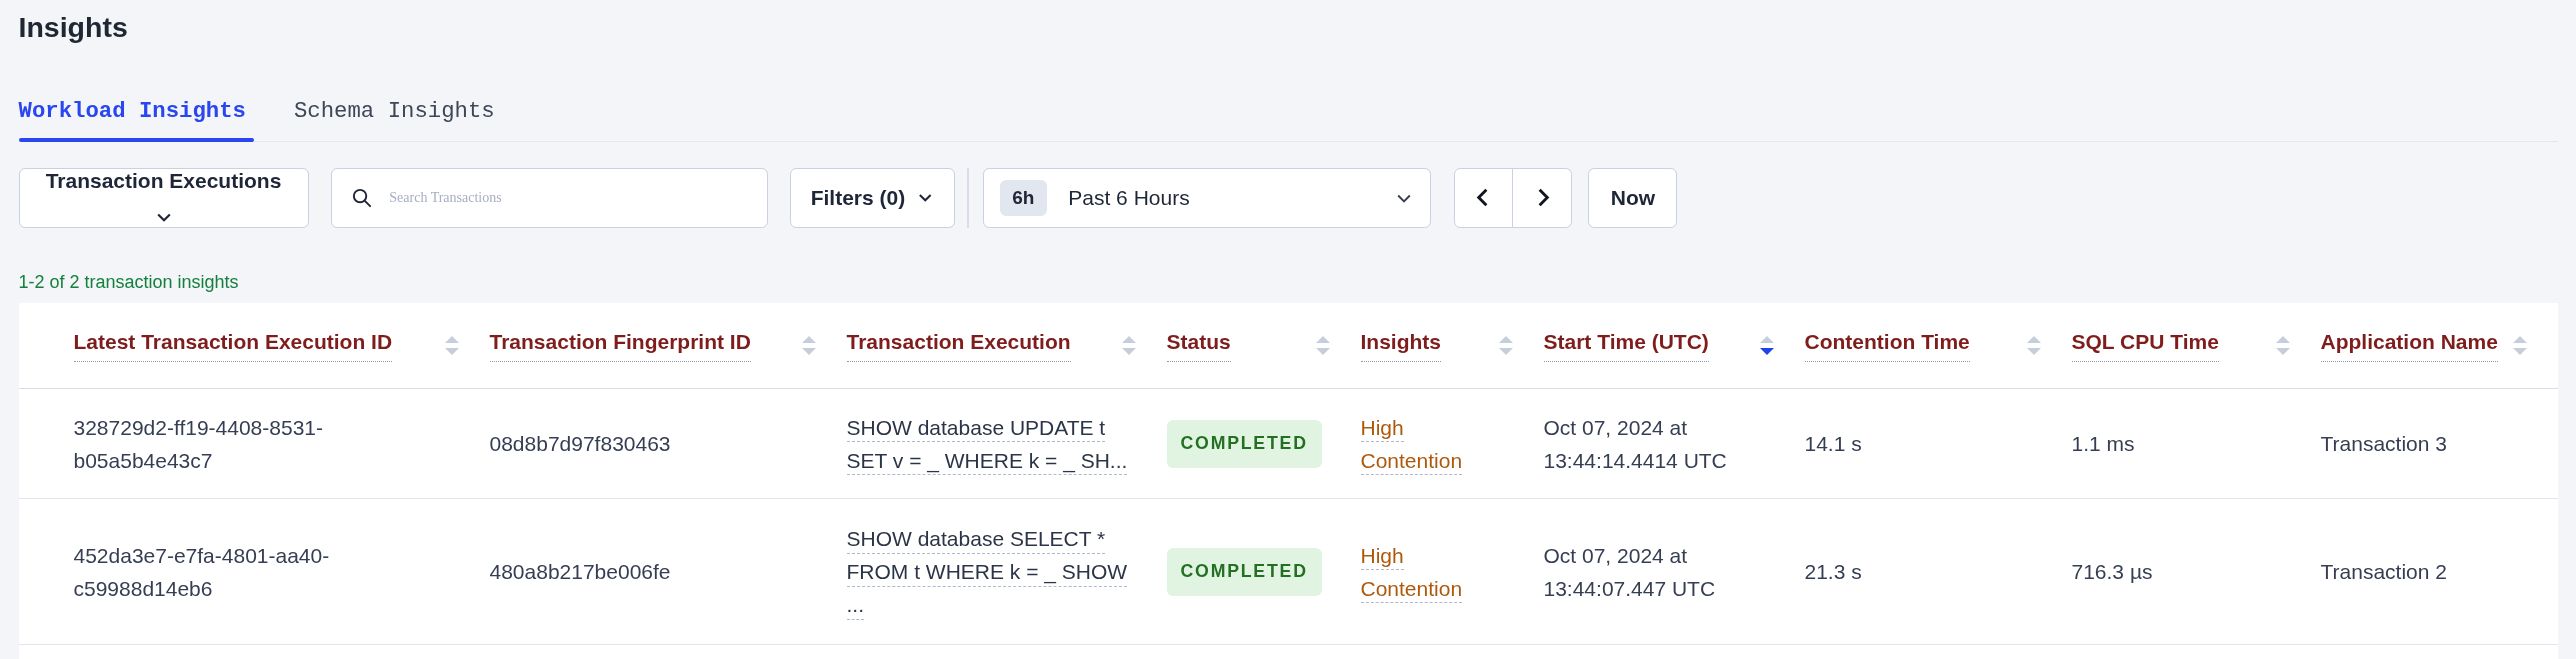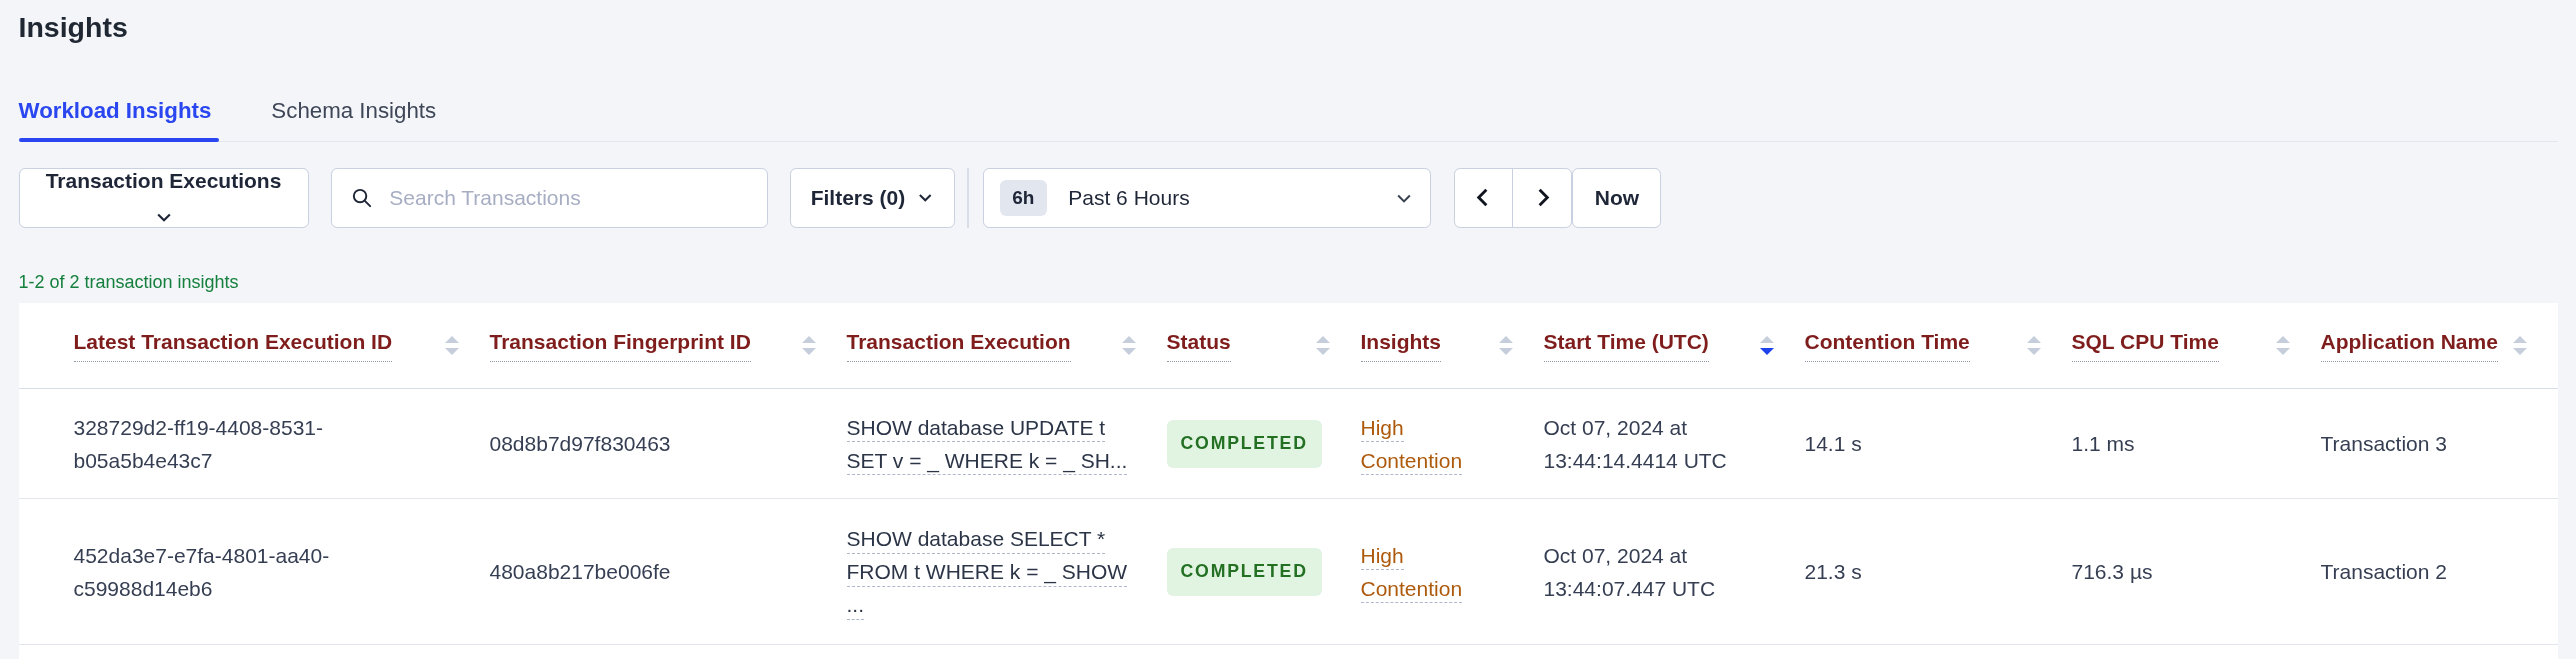--- a/index.html
+++ b/index.html
@@ -8,46 +8,46 @@
     --status-completed-bg:#e1f3e1;
     --status-completed-text:#237023;
     --insight-link:#ad5a0d;
   }
   *{box-sizing:border-box;}
   html,body{width:2576px;height:659px;margin:0;overflow:hidden;
     background:#f3f5f9;font-family:"Liberation Sans",sans-serif;color:#353e52;}
 
   
   .page-title{margin:9.2px 18.5px 0;font-size:28.5px;line-height:37px;font-weight:700;color:#1f2733;}
-  .tabs{display:flex;gap:60px;margin:51px 18.5px 0;border-bottom:1.5px solid #e3e6ec;}
+  .tabs{display:flex;gap:48px;margin:51px 18.5px 0;border-bottom:1.5px solid #e3e6ec;font-family:Liberation Mono, monospace;}
   .tab{position:relative;padding-bottom:15.4px;font-size:22.3px;line-height:28px;color:#3e4657;cursor:pointer;}
   .tab.active{color:var(--accent);font-weight:600;}
   .tab.active::after{content:'';position:absolute;left:0;right:-7.7px;bottom:-1.5px;height:3.9px;
     background:var(--accent);border-radius:2.3px;}
 
   
   .toolbar{display:flex;align-items:center;margin:26px 18.5px 0;height:60px;}
   .btn{display:flex;align-items:center;background:#fff;border:1.5px solid #c9d0df;border-radius:6.2px;
     height:60px;font-size:21px;font-weight:600;color:#1e2637;cursor:pointer;}
   .dropdown-btn{width:290px;padding:0 21.6px;justify-content:space-between;flex-direction:column;}
   .search-box{display:flex;align-items:center;gap:14px;width:437px;height:60px;margin-left:22.3px;
     background:#fff;border:1.5px solid #c9d0df;border-radius:6.2px;padding:0 18.5px;}
-  .search-box input{border:none;outline:none;flex:1;font-size:21px;font-family:Liberation Sans, sans-serif;color:#000000;background:transparent;}
+  .search-box input{border:none;outline:none;flex:1;font-size:14px;font-family:Liberation Serif, serif;color:#000000;background:transparent;}
   .search-box input::placeholder{color:#a7aec3;}
   .filters-btn{width:165px;margin-left:22.3px;justify-content:center;gap:10.8px;}
   .toolbar-divider{width:1.5px;height:60px;background:#d9dde7;margin:0 14px 0 12.3px;}
   .timepicker{width:448px;padding:0 16px;cursor:pointer;}
   .time-badge{background:#e2e6ef;border-radius:6.2px;padding:7px 12.3px;font-size:19px;font-weight:700;color:#1e2637;}
   .time-label{margin-left:21.6px;font-weight:400;}
   .timepicker .chev{margin-left:auto;}
   .pager{display:flex;margin-left:23px;}
   .pager .btn{width:60px;justify-content:center;}
   .pager .btn:first-child{border-radius:6.2px 0 0 6.2px;}
   .pager .btn:last-child{border-radius:0 6.2px 6.2px 0;margin-left:-1.5px;}
-  .now-btn{width:89px;justify-content:center;}
+  .now-btn{width:89px;margin-left:16px;justify-content:center;}
 
   .results-count{margin:43px 18.5px 0;font-size:18px;line-height:23px;color:#15803d;}
 
   
   .card{margin:9.2px 18.5px 0;background:#fff;height:359px;overflow:hidden;}
   table{width:100%;border-collapse:collapse;table-layout:fixed;}
   col.c1{width:471px}col.c2{width:357px}col.c3{width:320px}col.c4{width:194px}
   col.c5{width:183px}col.c6{width:261px}col.c7{width:267px}col.c8{width:249px}
   th,td{text-align:left;vertical-align:middle;padding:0 31px 0 0;font-size:21px;}
   th:first-child,td:first-child{padding-left:55px;}

